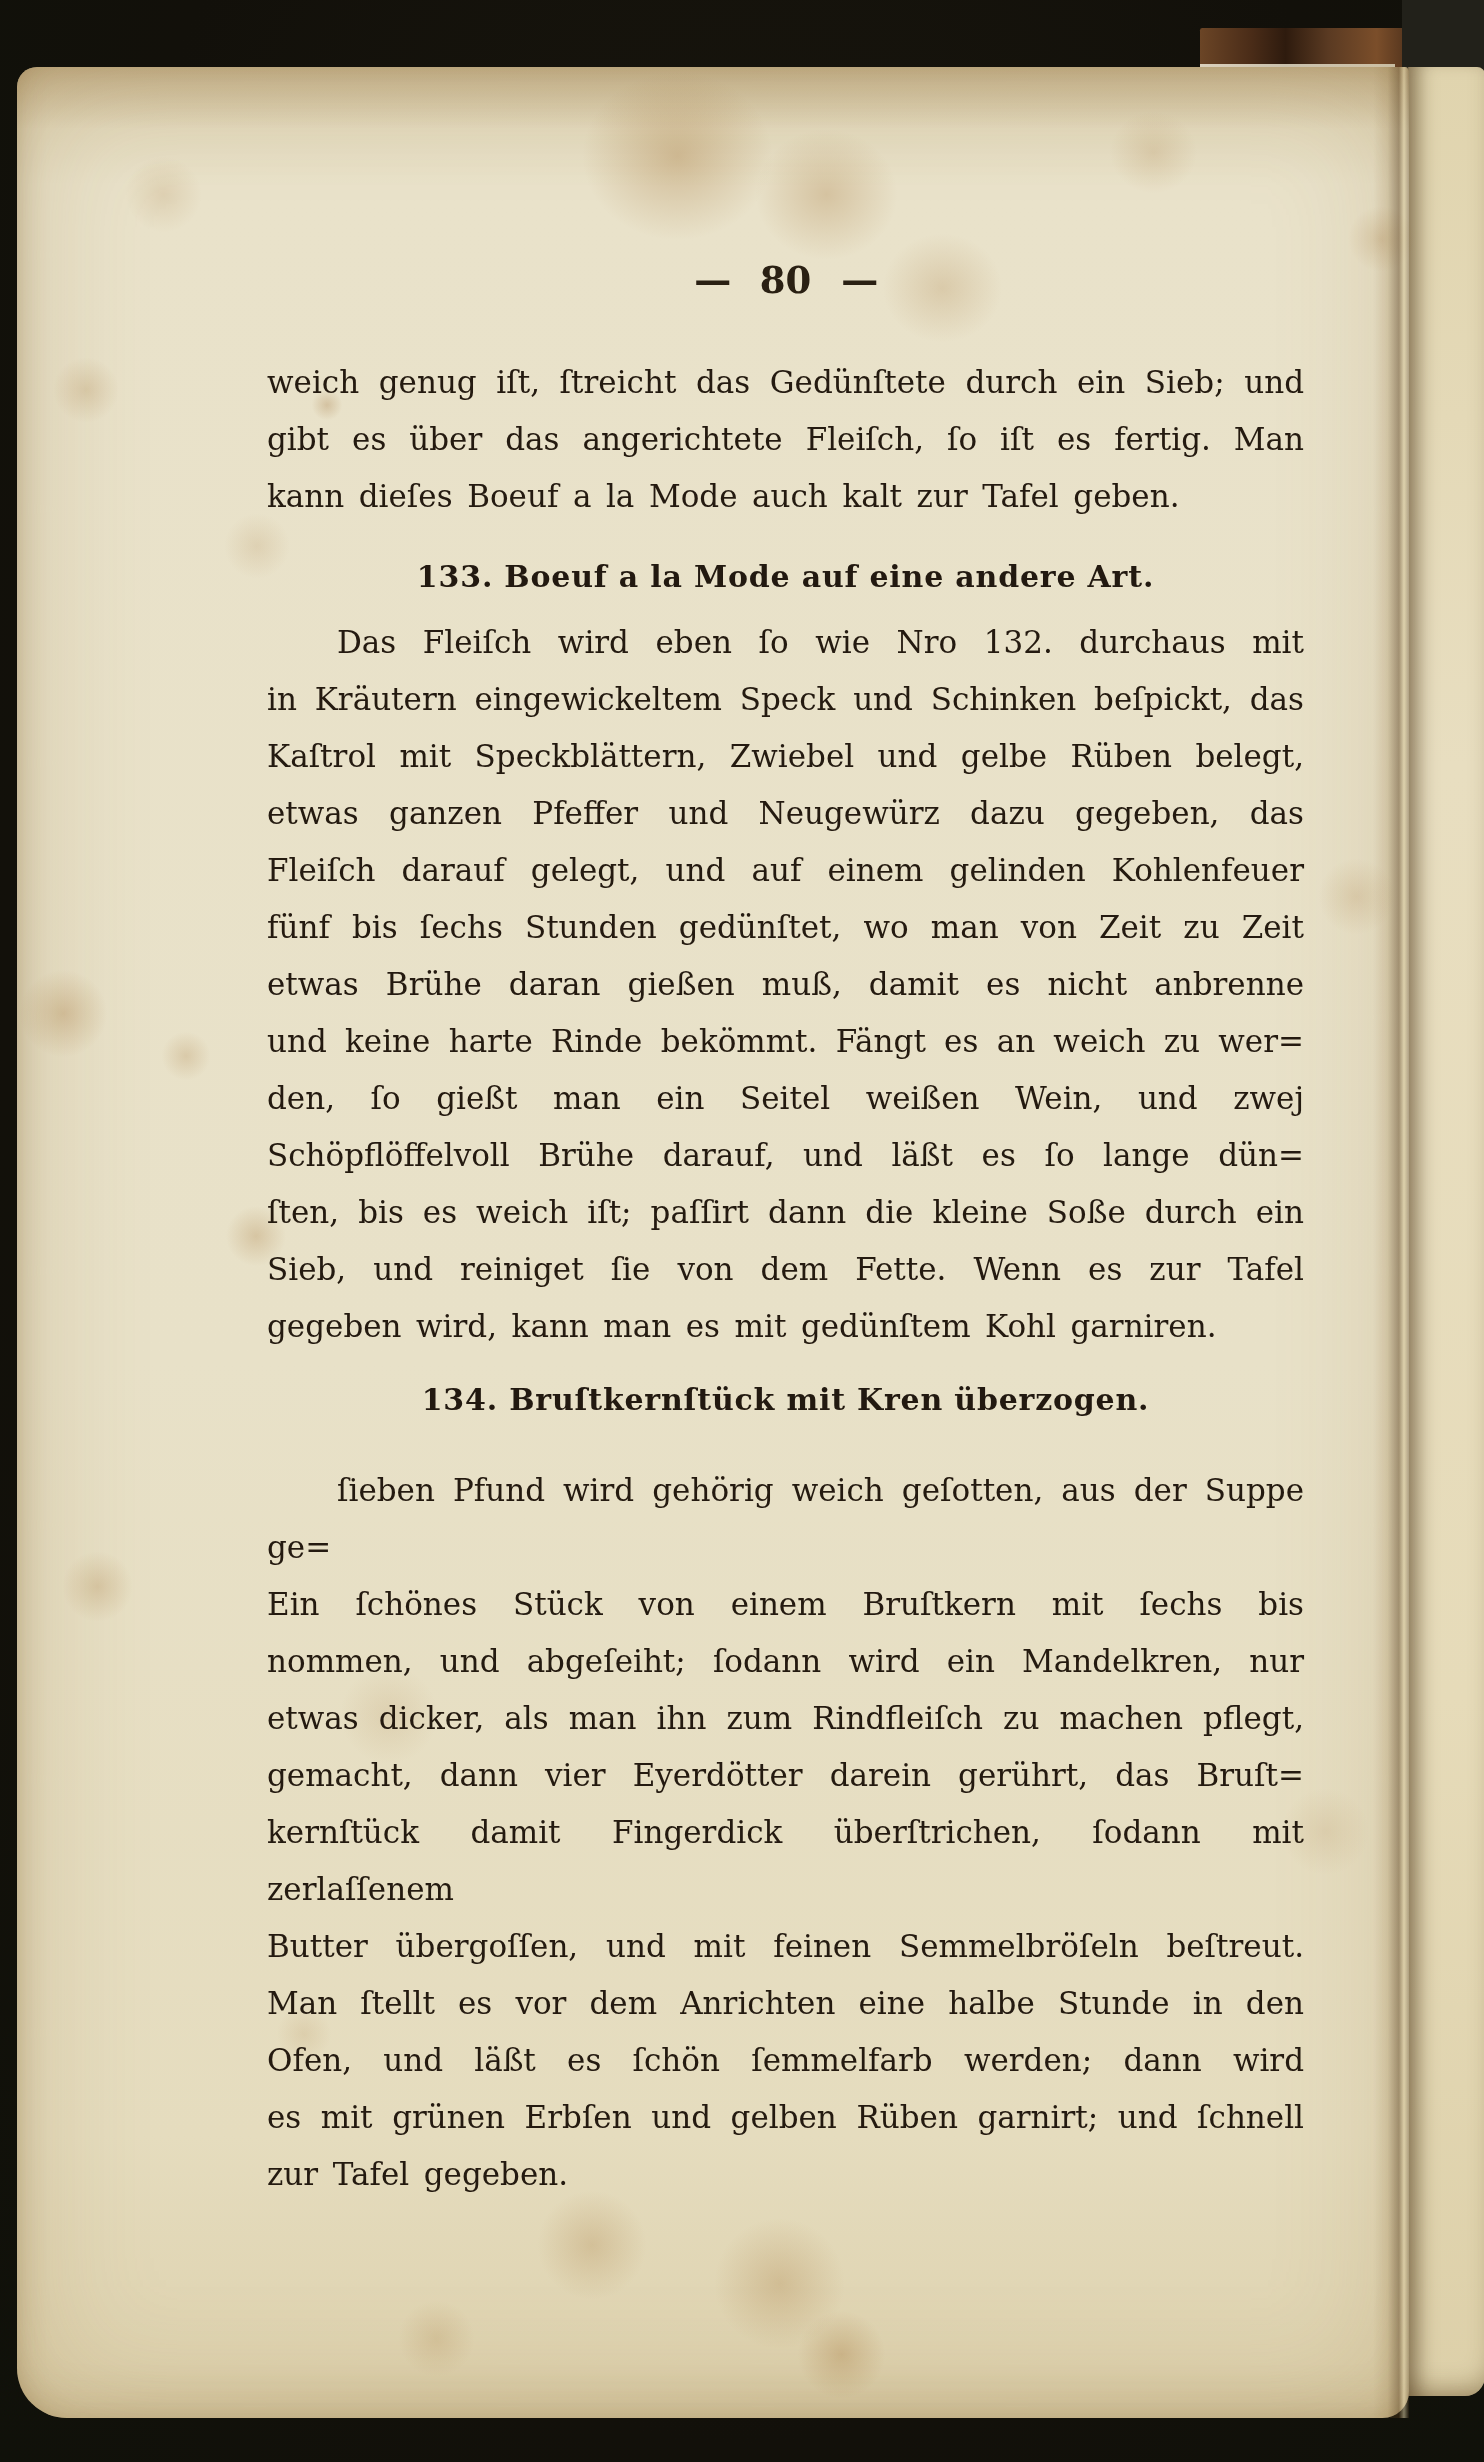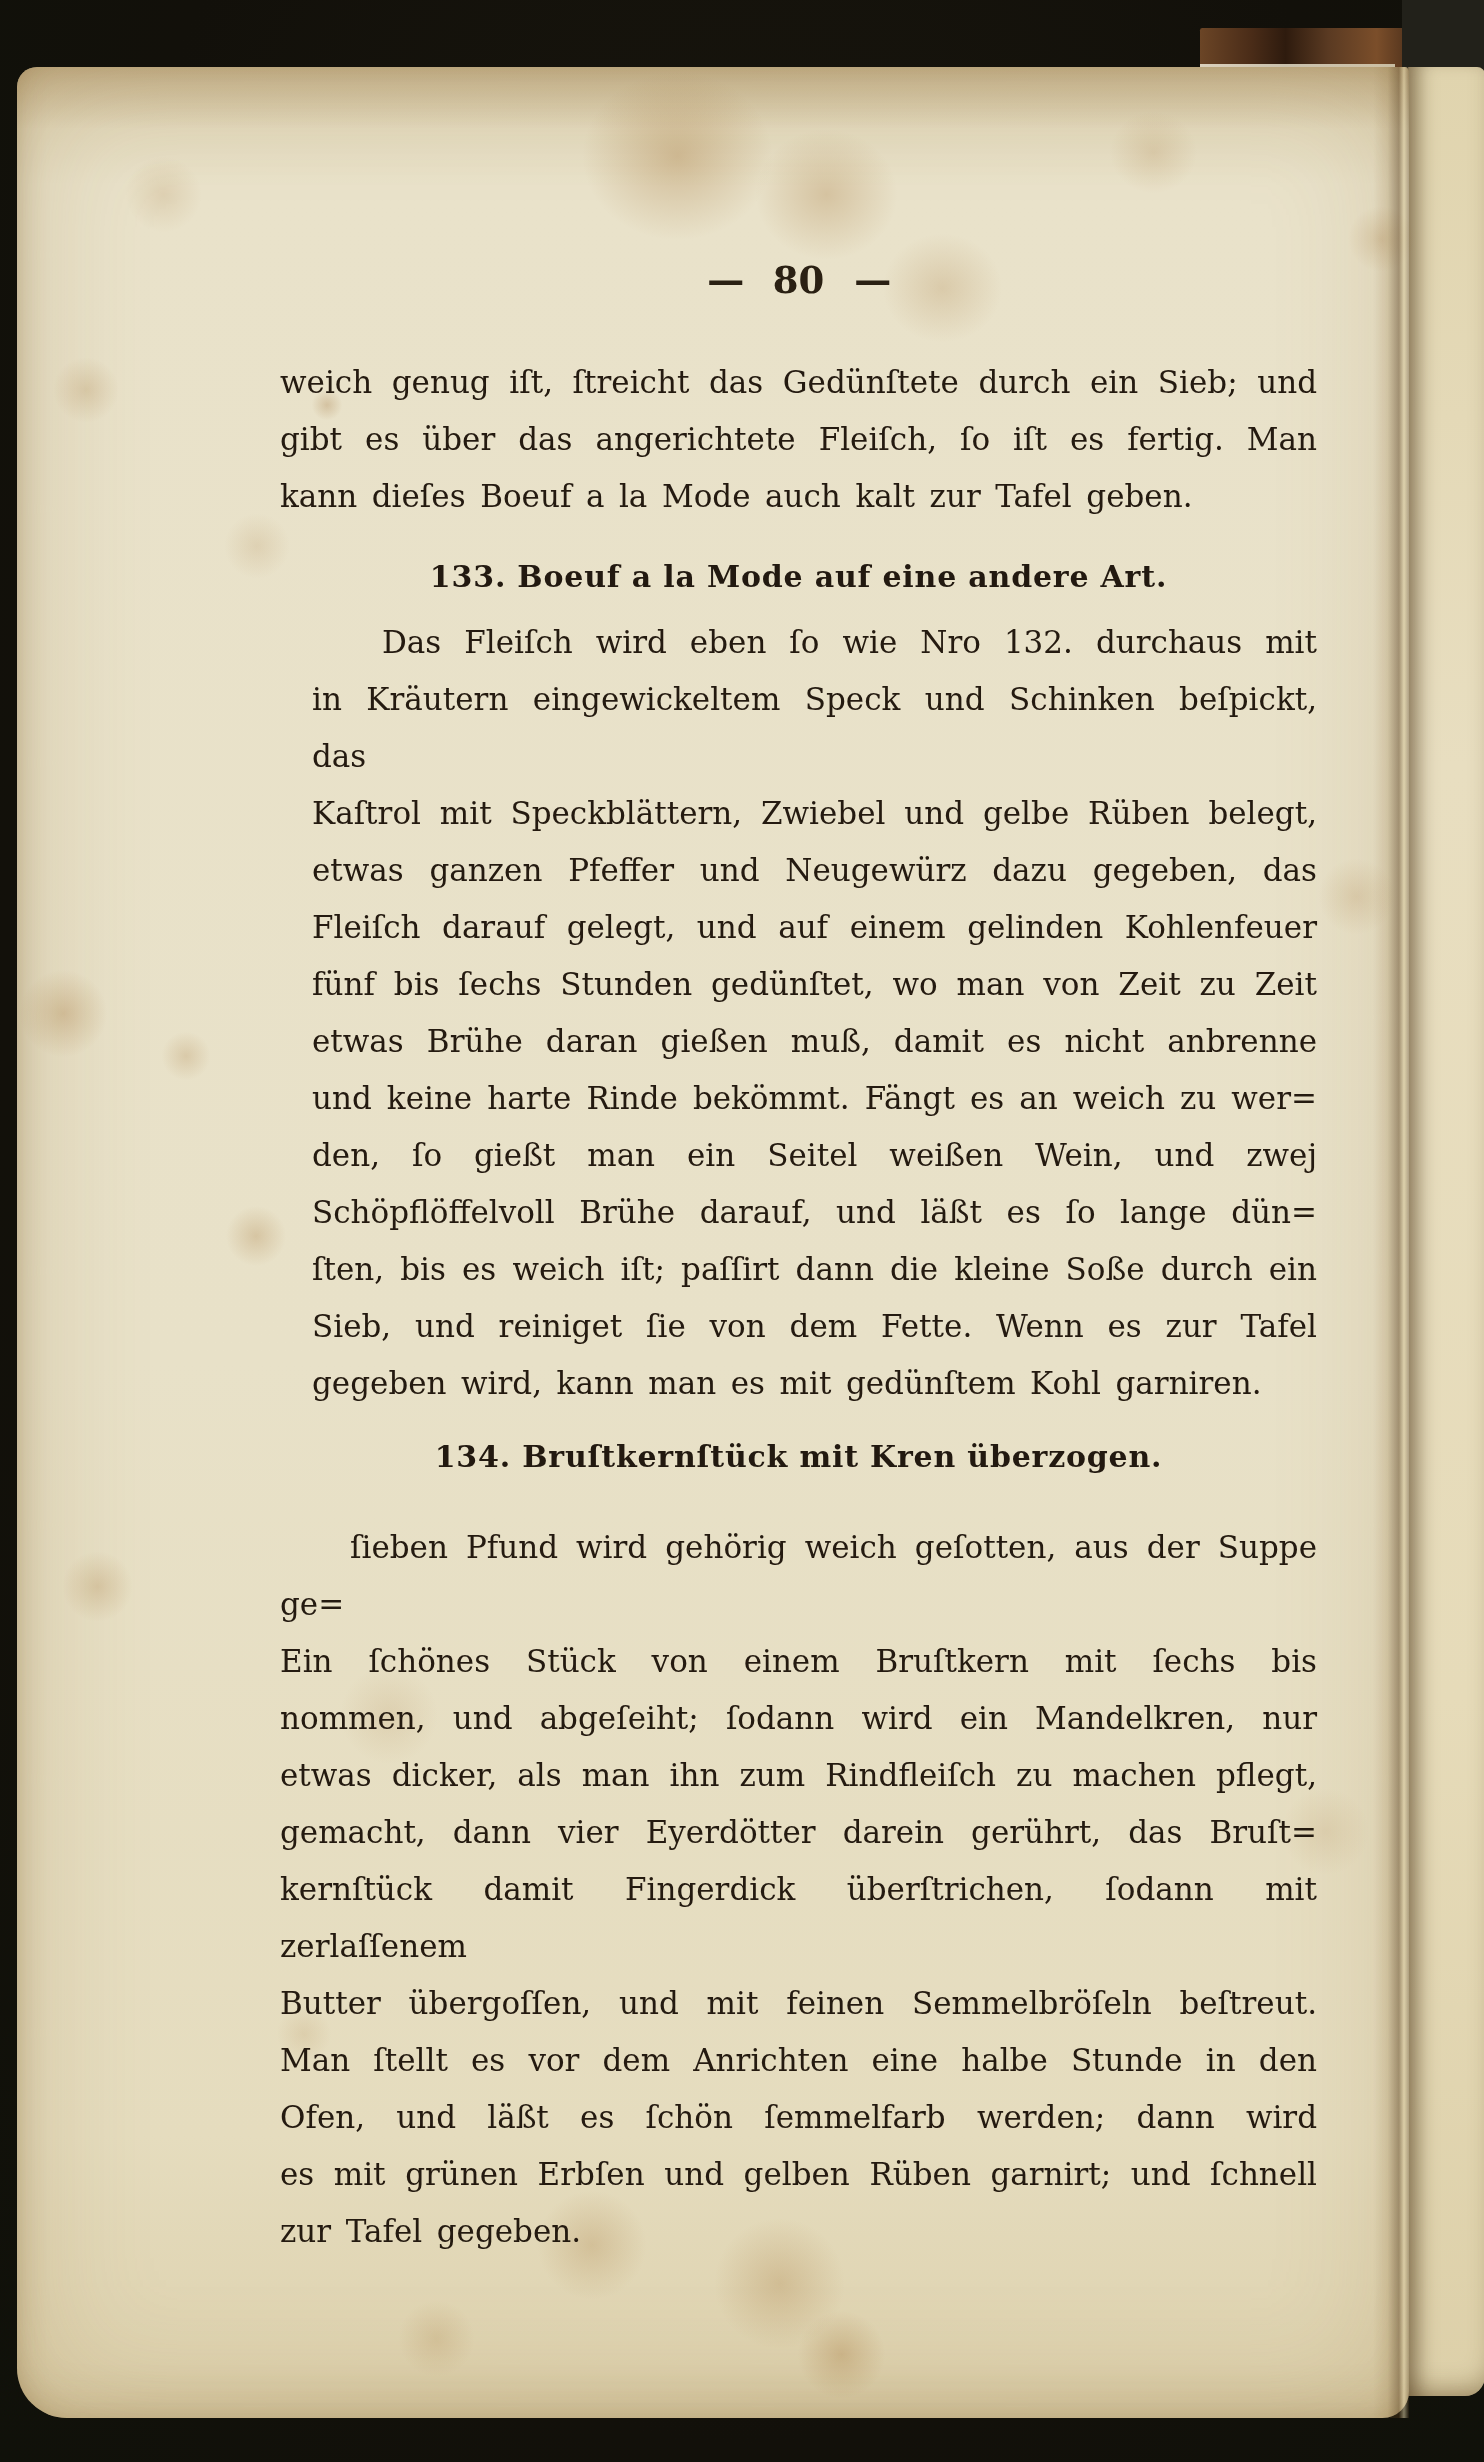--- a/index.html
+++ b/index.html
@@ -44,32 +44,32 @@
   .s13{left:302px;top:1578px;width:140px;height:140px;background:radial-gradient(closest-side,rgba(158,108,44,.13),rgba(158,108,44,0) 70%);}
   .s14{left:1285px;top:775px;width:109px;height:109px;background:radial-gradient(closest-side,rgba(158,108,44,.17),rgba(158,108,44,0) 70%);}
   .s15{left:1246px;top:1702px;width:125px;height:125px;background:radial-gradient(closest-side,rgba(158,108,44,.12),rgba(158,108,44,0) 70%);}
   .s16{left:497px;top:2100px;width:156px;height:156px;background:radial-gradient(closest-side,rgba(158,108,44,.22),rgba(158,108,44,0) 70%);}
   .s17{left:669px;top:2123px;width:187px;height:187px;background:radial-gradient(closest-side,rgba(158,108,44,.24),rgba(158,108,44,0) 70%);}
   .s18{left:762px;top:2225px;width:125px;height:125px;background:radial-gradient(closest-side,rgba(158,108,44,.28),rgba(158,108,44,0) 70%);}
   .s19{left:365px;top:2217px;width:109px;height:109px;background:radial-gradient(closest-side,rgba(158,108,44,.17),rgba(158,108,44,0) 70%);}
   .s20{left:248px;top:1928px;width:78px;height:78px;background:radial-gradient(closest-side,rgba(158,108,44,.13),rgba(158,108,44,0) 70%);}
   .s21{left:1317px;top:125px;width:94px;height:94px;background:radial-gradient(closest-side,rgba(158,108,44,.2),rgba(158,108,44,0) 70%);}
   
-  .text-block{position:absolute;left:263px;top:0;width:1037px;color:#241a10;}
+  .text-block{position:absolute;left:250px;top:0;width:1037px;color:#241a10;}
   .page-number{padding-top:189px;text-align:center;font-size:37px;line-height:48px;font-weight:bold;color:#2a2013;}
   .page-number .dash{margin:0 30px;font-weight:bold;letter-spacing:-1.6px;}
   .para{font-size:31px;line-height:57px;word-spacing:4.7px;}
   .para-intro{margin-top:50px;}
   .line{text-align:justify;text-align-last:justify;white-space:normal;}
   .para .line:last-child{text-align-last:left;}
   .indent .line:first-child{text-indent:70px;}
   .heading{margin:0;text-align:center;font-size:30px;line-height:50px;font-weight:bold;color:#221910;letter-spacing:0.8px;}
   .h133{margin-top:26.5px;}
   .h134{margin-top:20px;}
-  .p133{margin-top:12.5px;margin-left:32px;}
+  .p133{margin-top:12.5px;}
   .p134{margin-top:37px;}
 </style>
 </head>
 <body>
 
 <div id="canvas">
 
   <div class="spine"></div>
   <div class="spine-highlight"></div>
   <div class="corner-block"></div>

